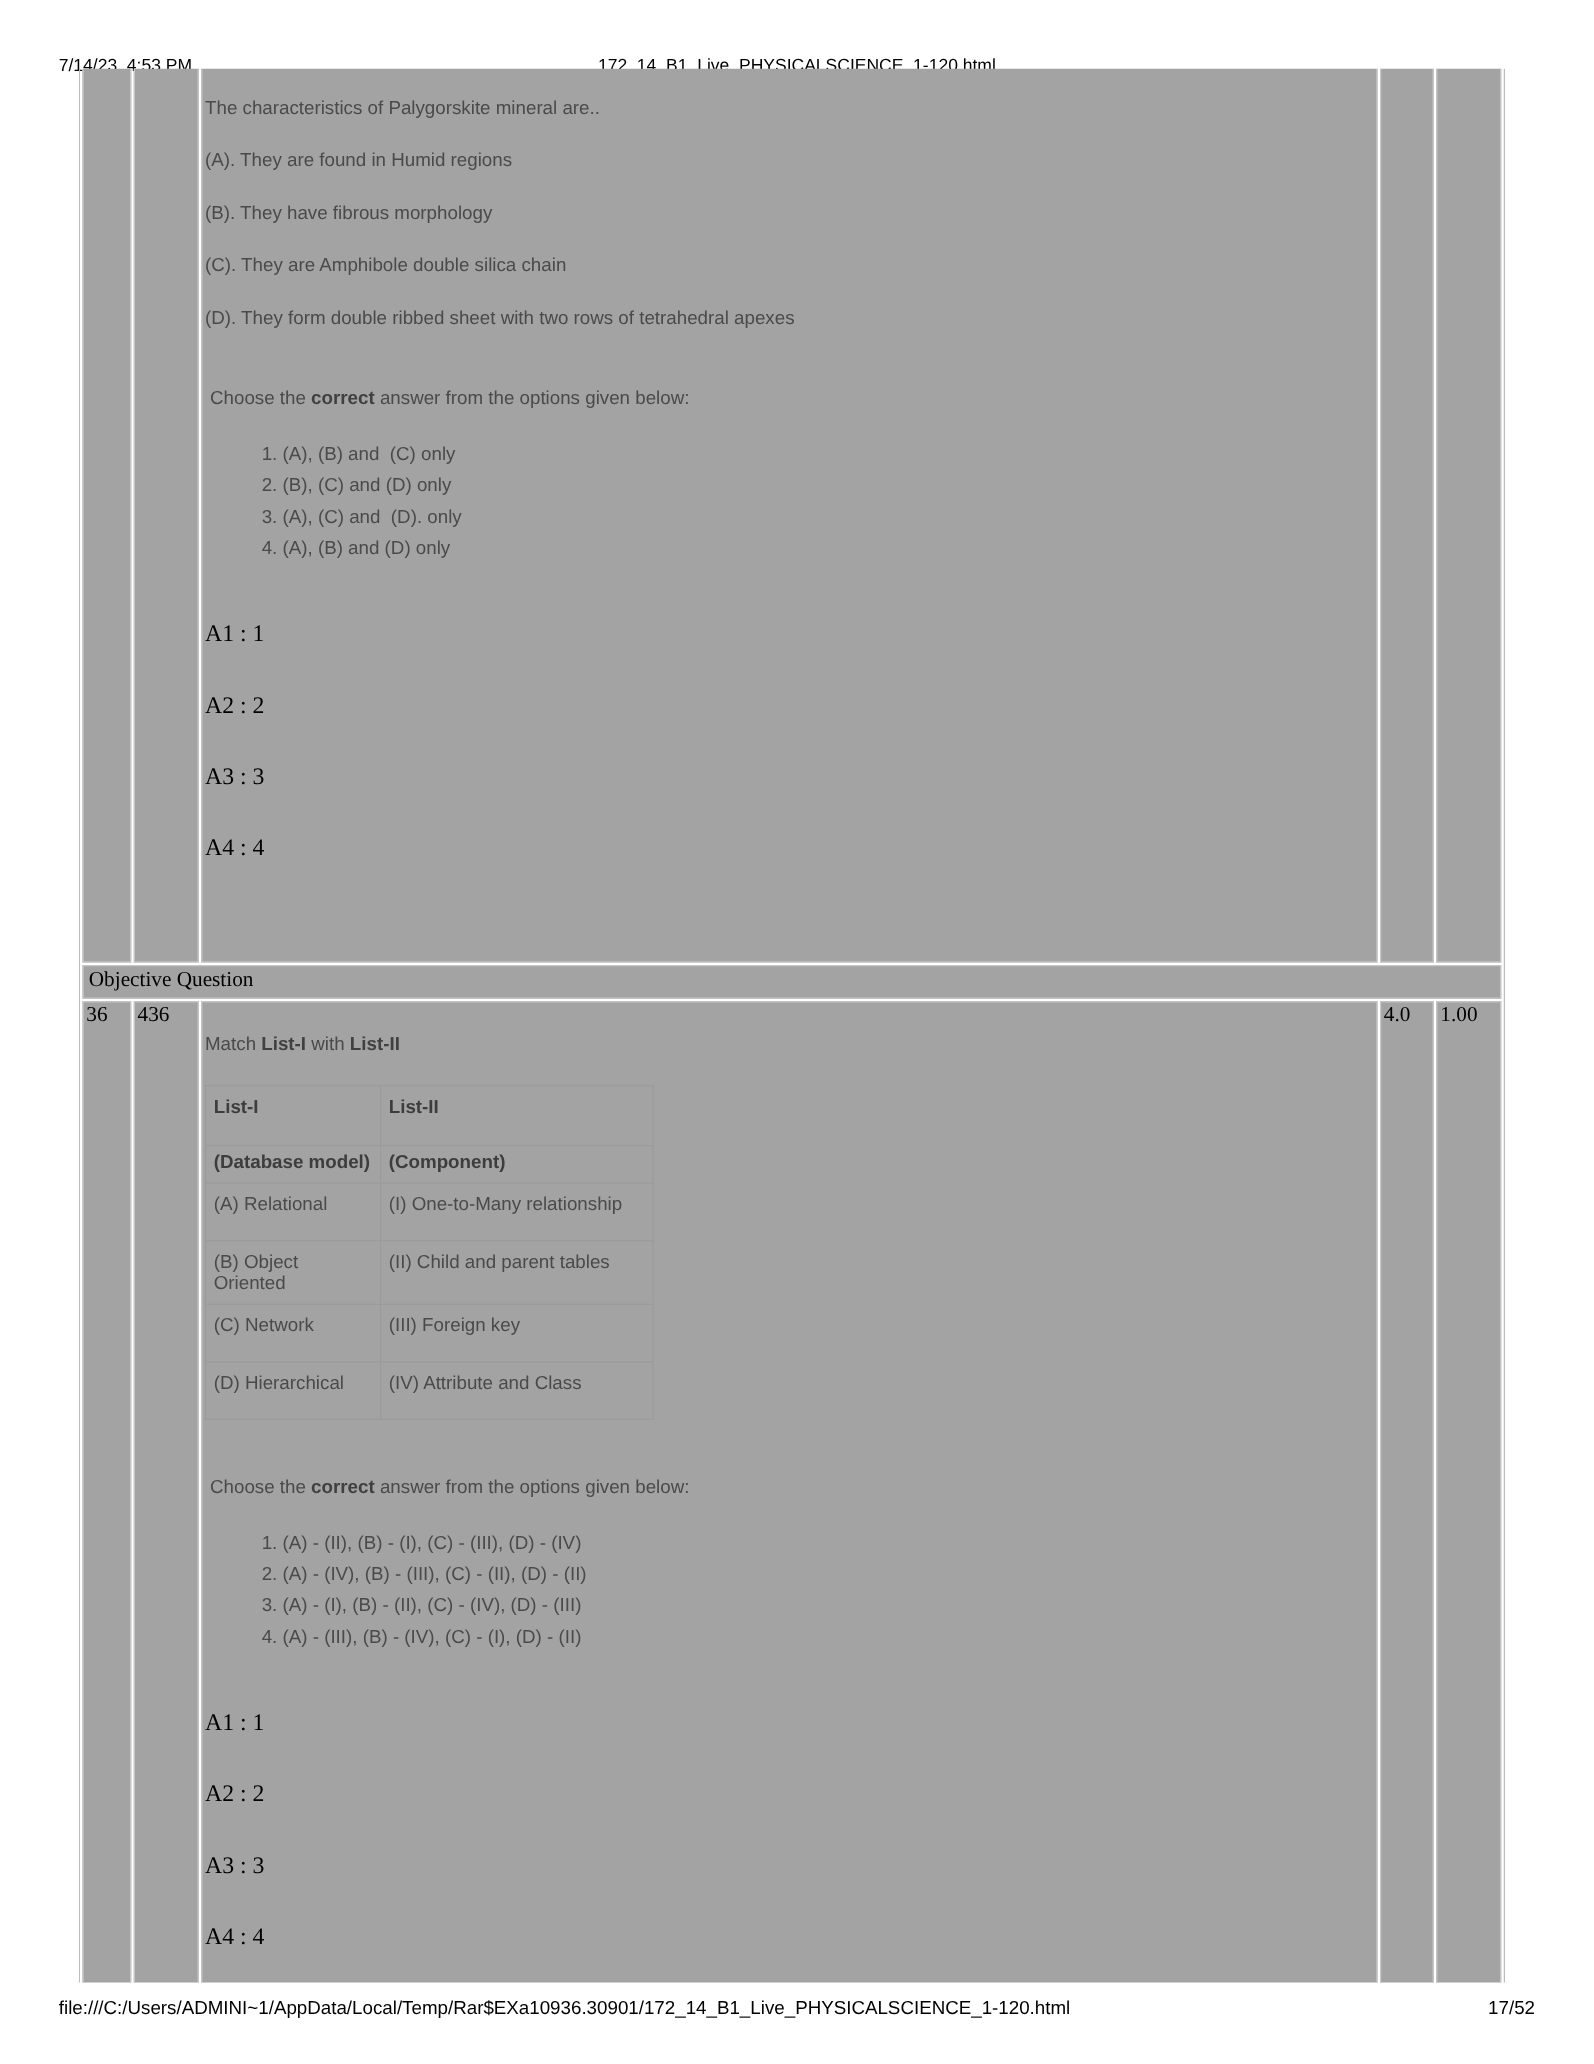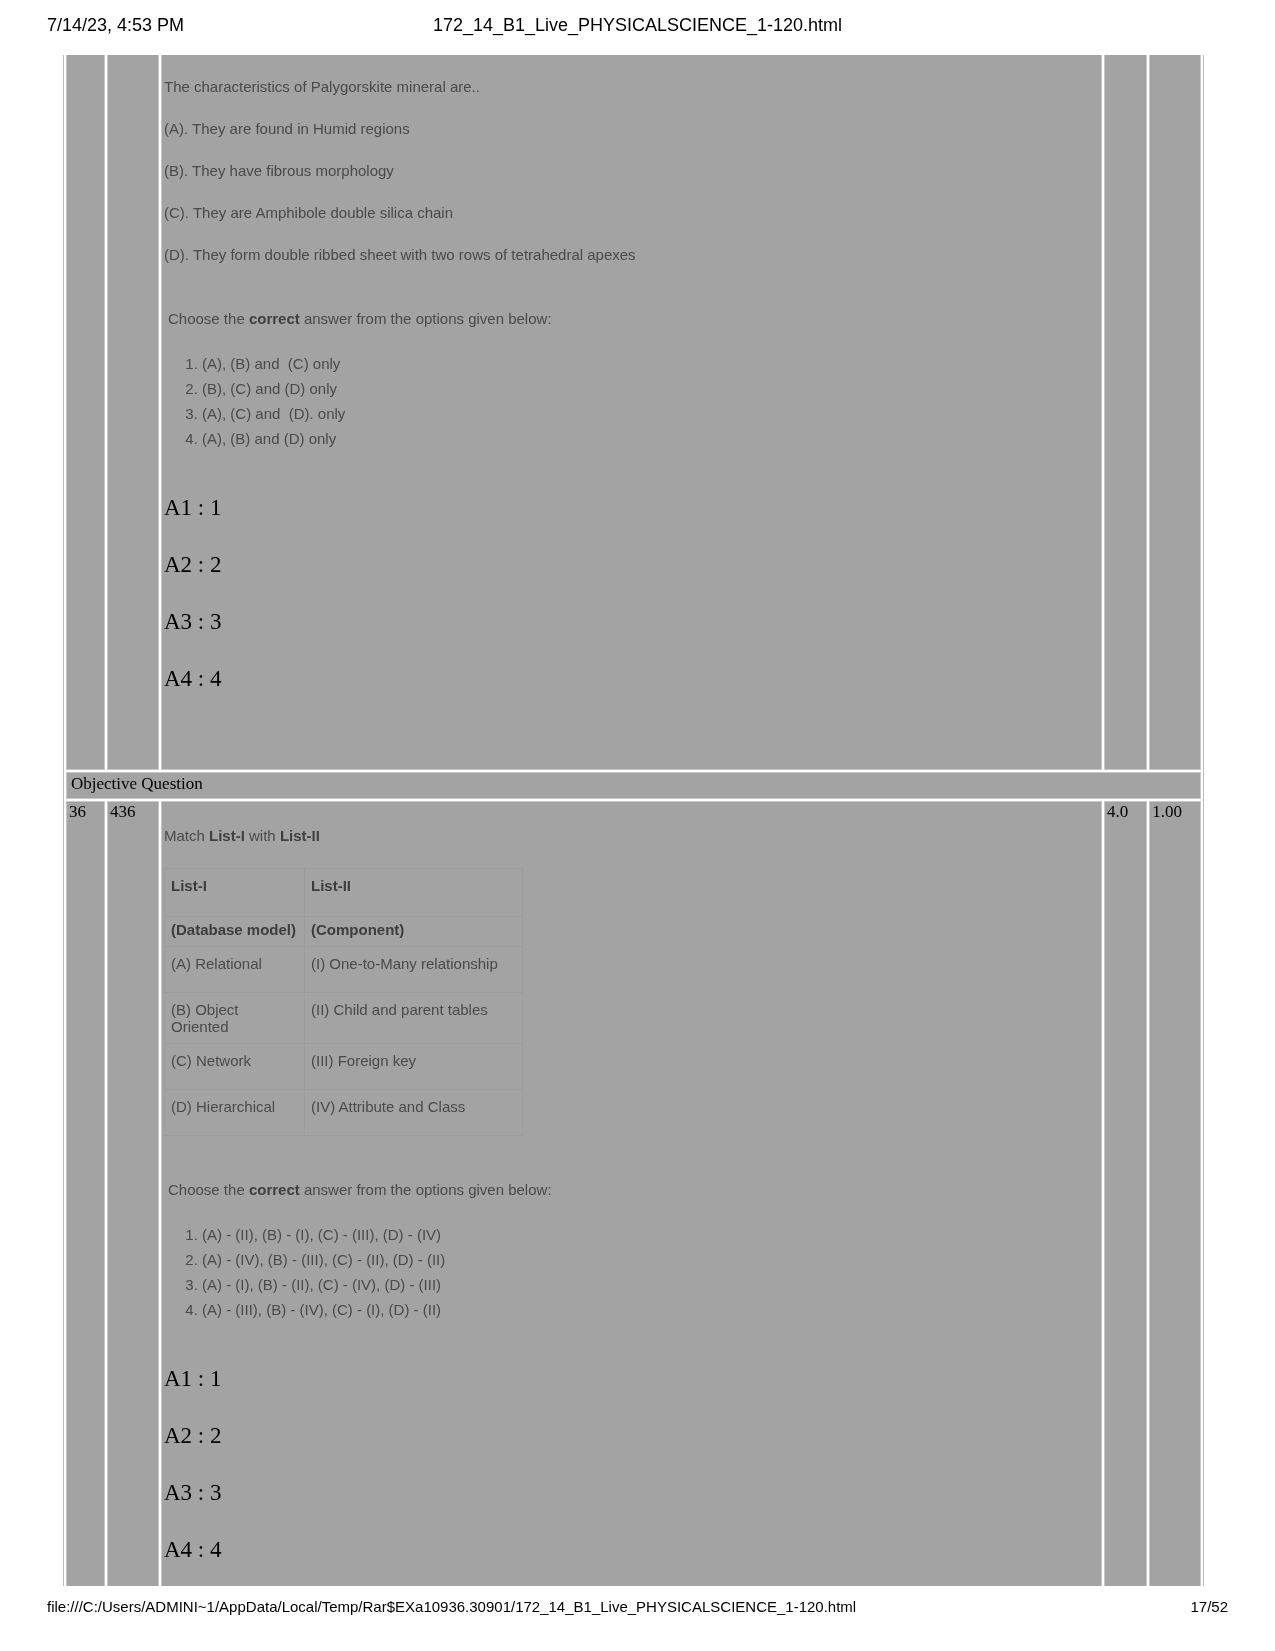--- a/index.html
+++ b/index.html
@@ -6,21 +6,21 @@
   html, body { margin: 0; padding: 0; }
   body {
     width: 1275px; height: 1651px;
     background: #ffffff;
     position: relative;
     font-family: "Liberation Sans", sans-serif;
     color: #000;
   }
 
   
-  .print-header { position: absolute; top: 15px; left: 47px; right: 47px; height: 20px; font-size: 18px; }
+  .print-header { position: absolute; top: 44px; left: 47px; right: 47px; height: 20px; font-size: 14px; }
   .print-header .dt { position: absolute; left: 0; top: 0; white-space: nowrap; }
   .print-header .title { position: absolute; left: 0; right: 0; text-align: center; white-space: nowrap; }
   .print-footer { position: absolute; top: 1598px; left: 47px; right: 47px; font-size: 15px; }
   .print-footer .path { position: absolute; left: 0; top: 0; white-space: nowrap; }
   .print-footer .pageno { position: absolute; right: 0; top: 0; }
 
   
   .table-clip { position: absolute; left: 63px; top: 55px; width: 1141px; height: 1531px; overflow: hidden; }
   table.outer {
     width: 100%;
@@ -59,25 +59,25 @@
   td.qcontent p.q { margin: 22px 0; line-height: 20px; }
   td.qcontent p.q:first-child { margin-top: 24px; }
   td.qcontent p.choose { margin-top: 44px; padding-left: 4px; }
   td.qcontent b { color: #404040; }
 
   ol.opts {
     margin: 16px 0 0 0;
     padding-left: 38px;
     line-height: 25px;
   }
-  ol.opts li { white-space: pre-wrap; }
+  ol.opts li { white-space: pre-wrap; margin-left: 24px; }
 
   p.ans {
     font-family: "Liberation Serif", serif;
-    font-size: 23px; color: #000;
+    font-size: 19px; color: #000;
     line-height: 18px;
     margin: 39px 0;
   }
   p.ans.first { margin-top: 48px; }
 
   
   table.inner {
     border-collapse: collapse;
     margin-top: 6px;
     table-layout: fixed;

